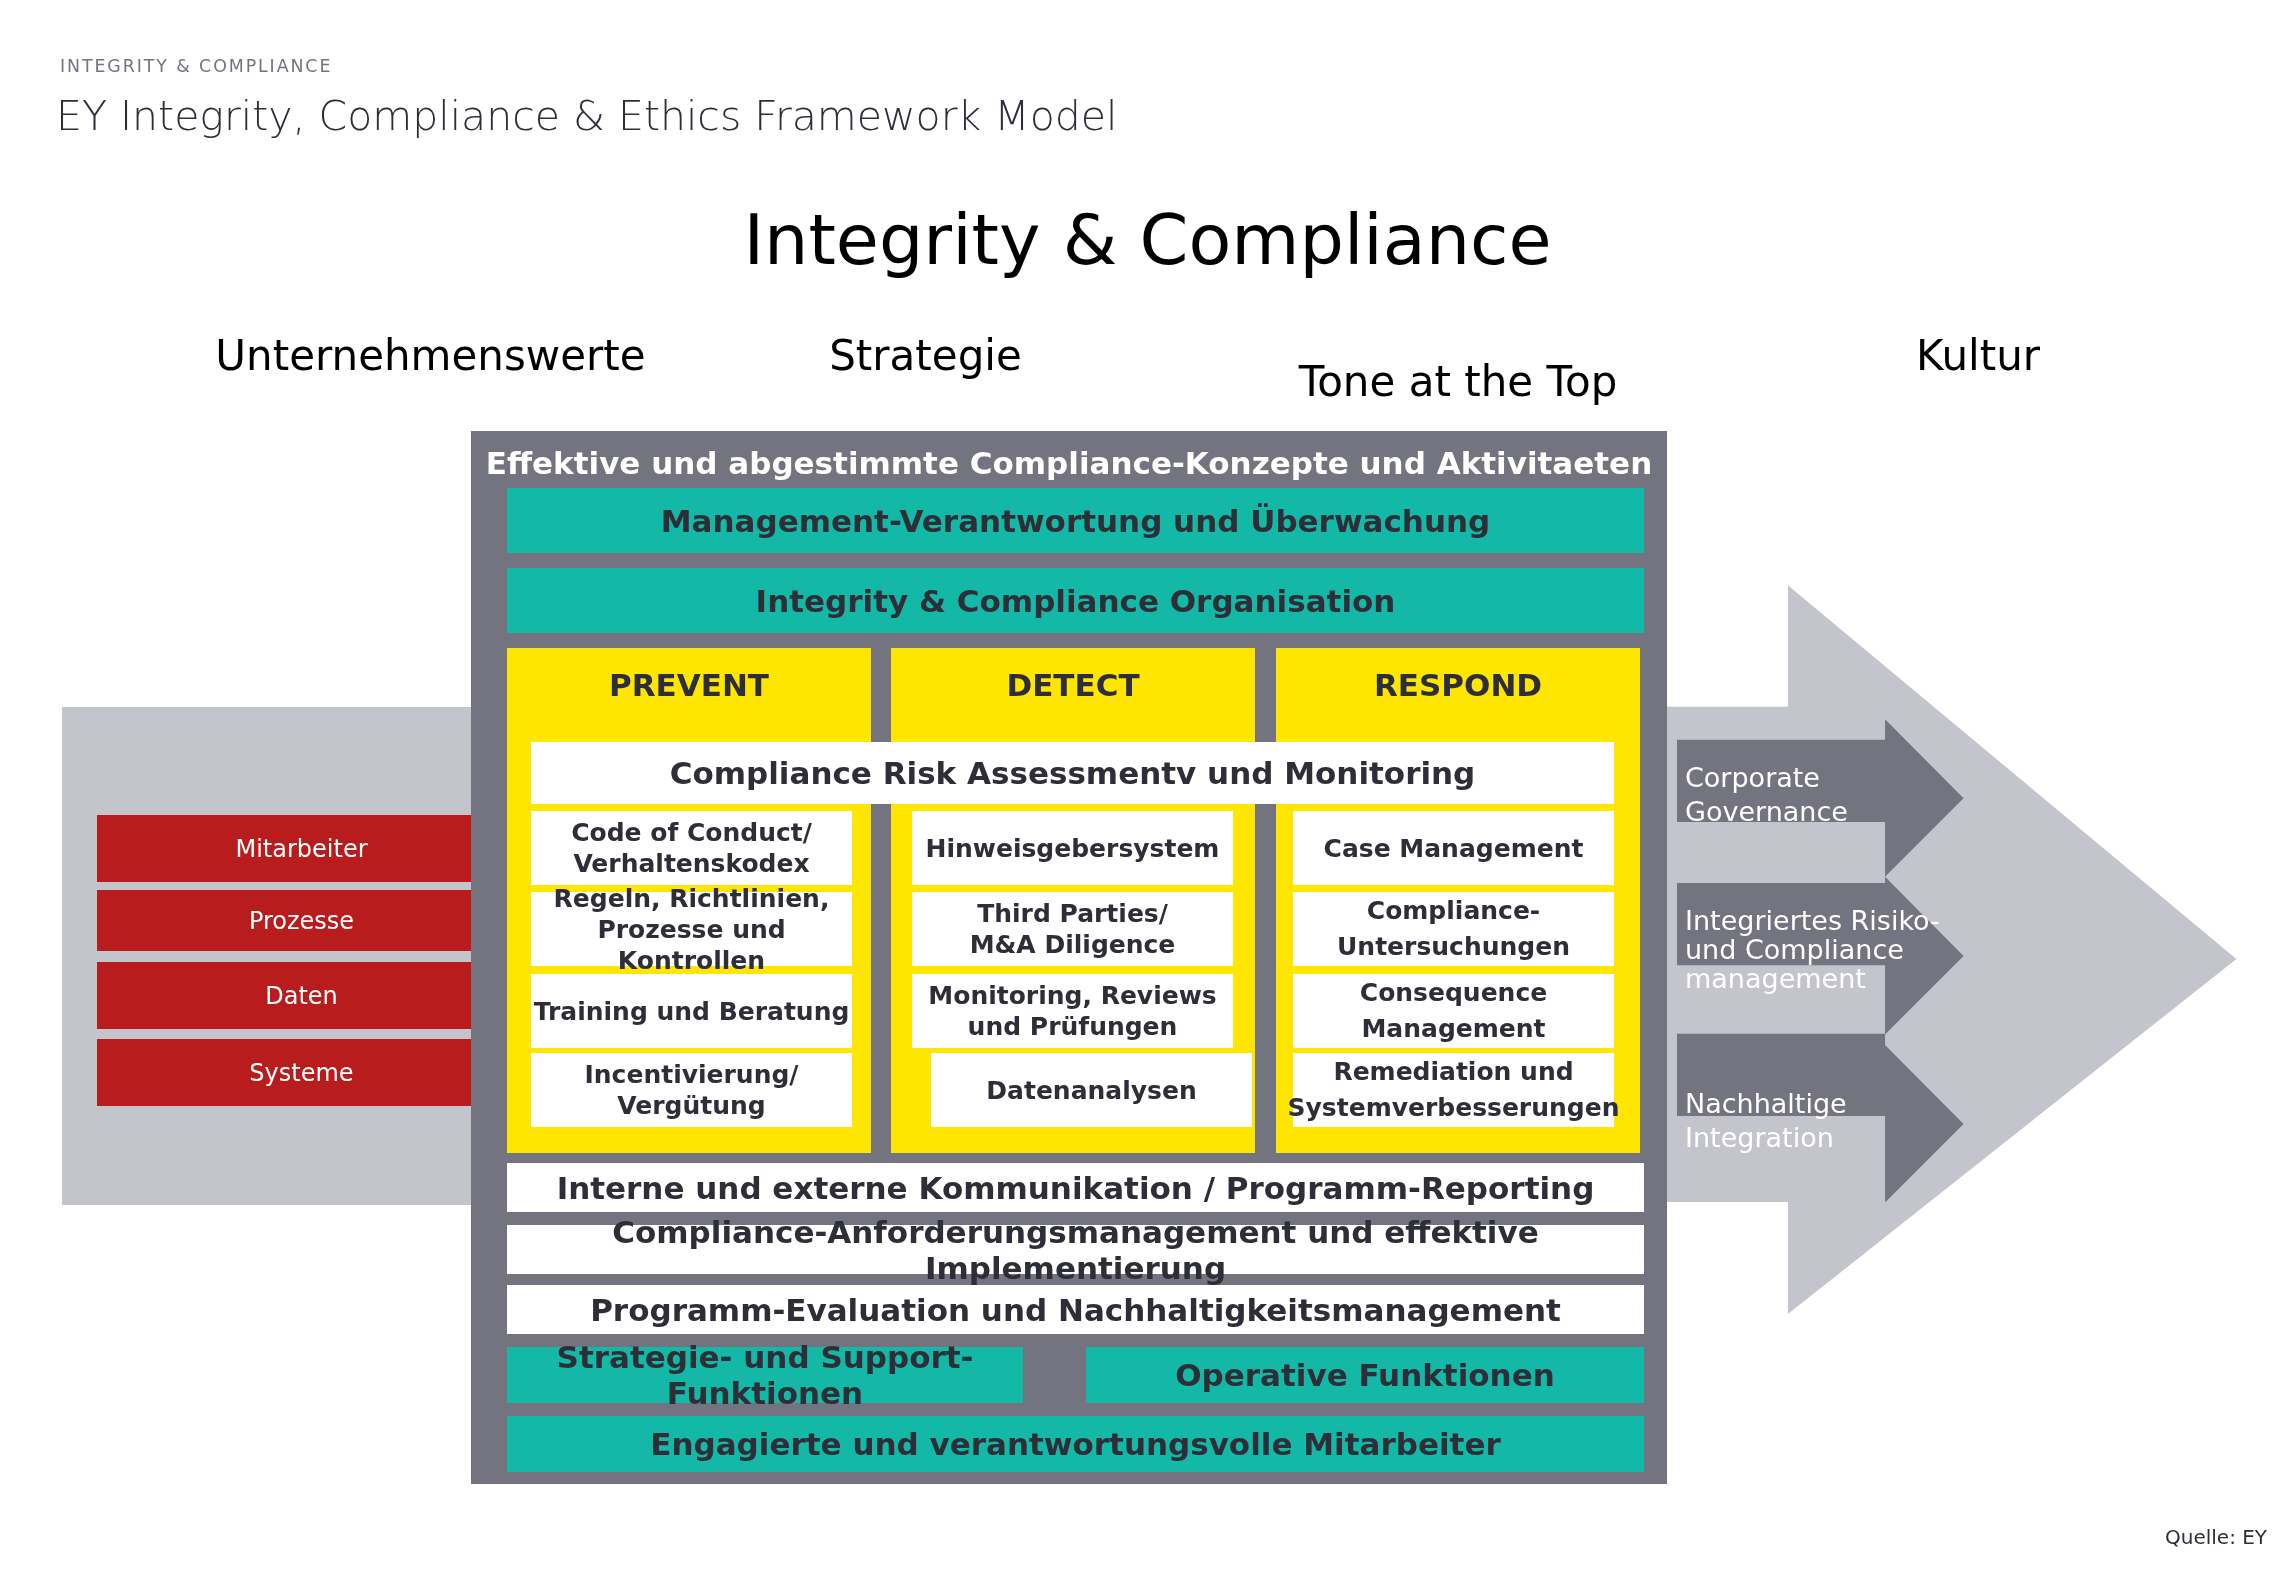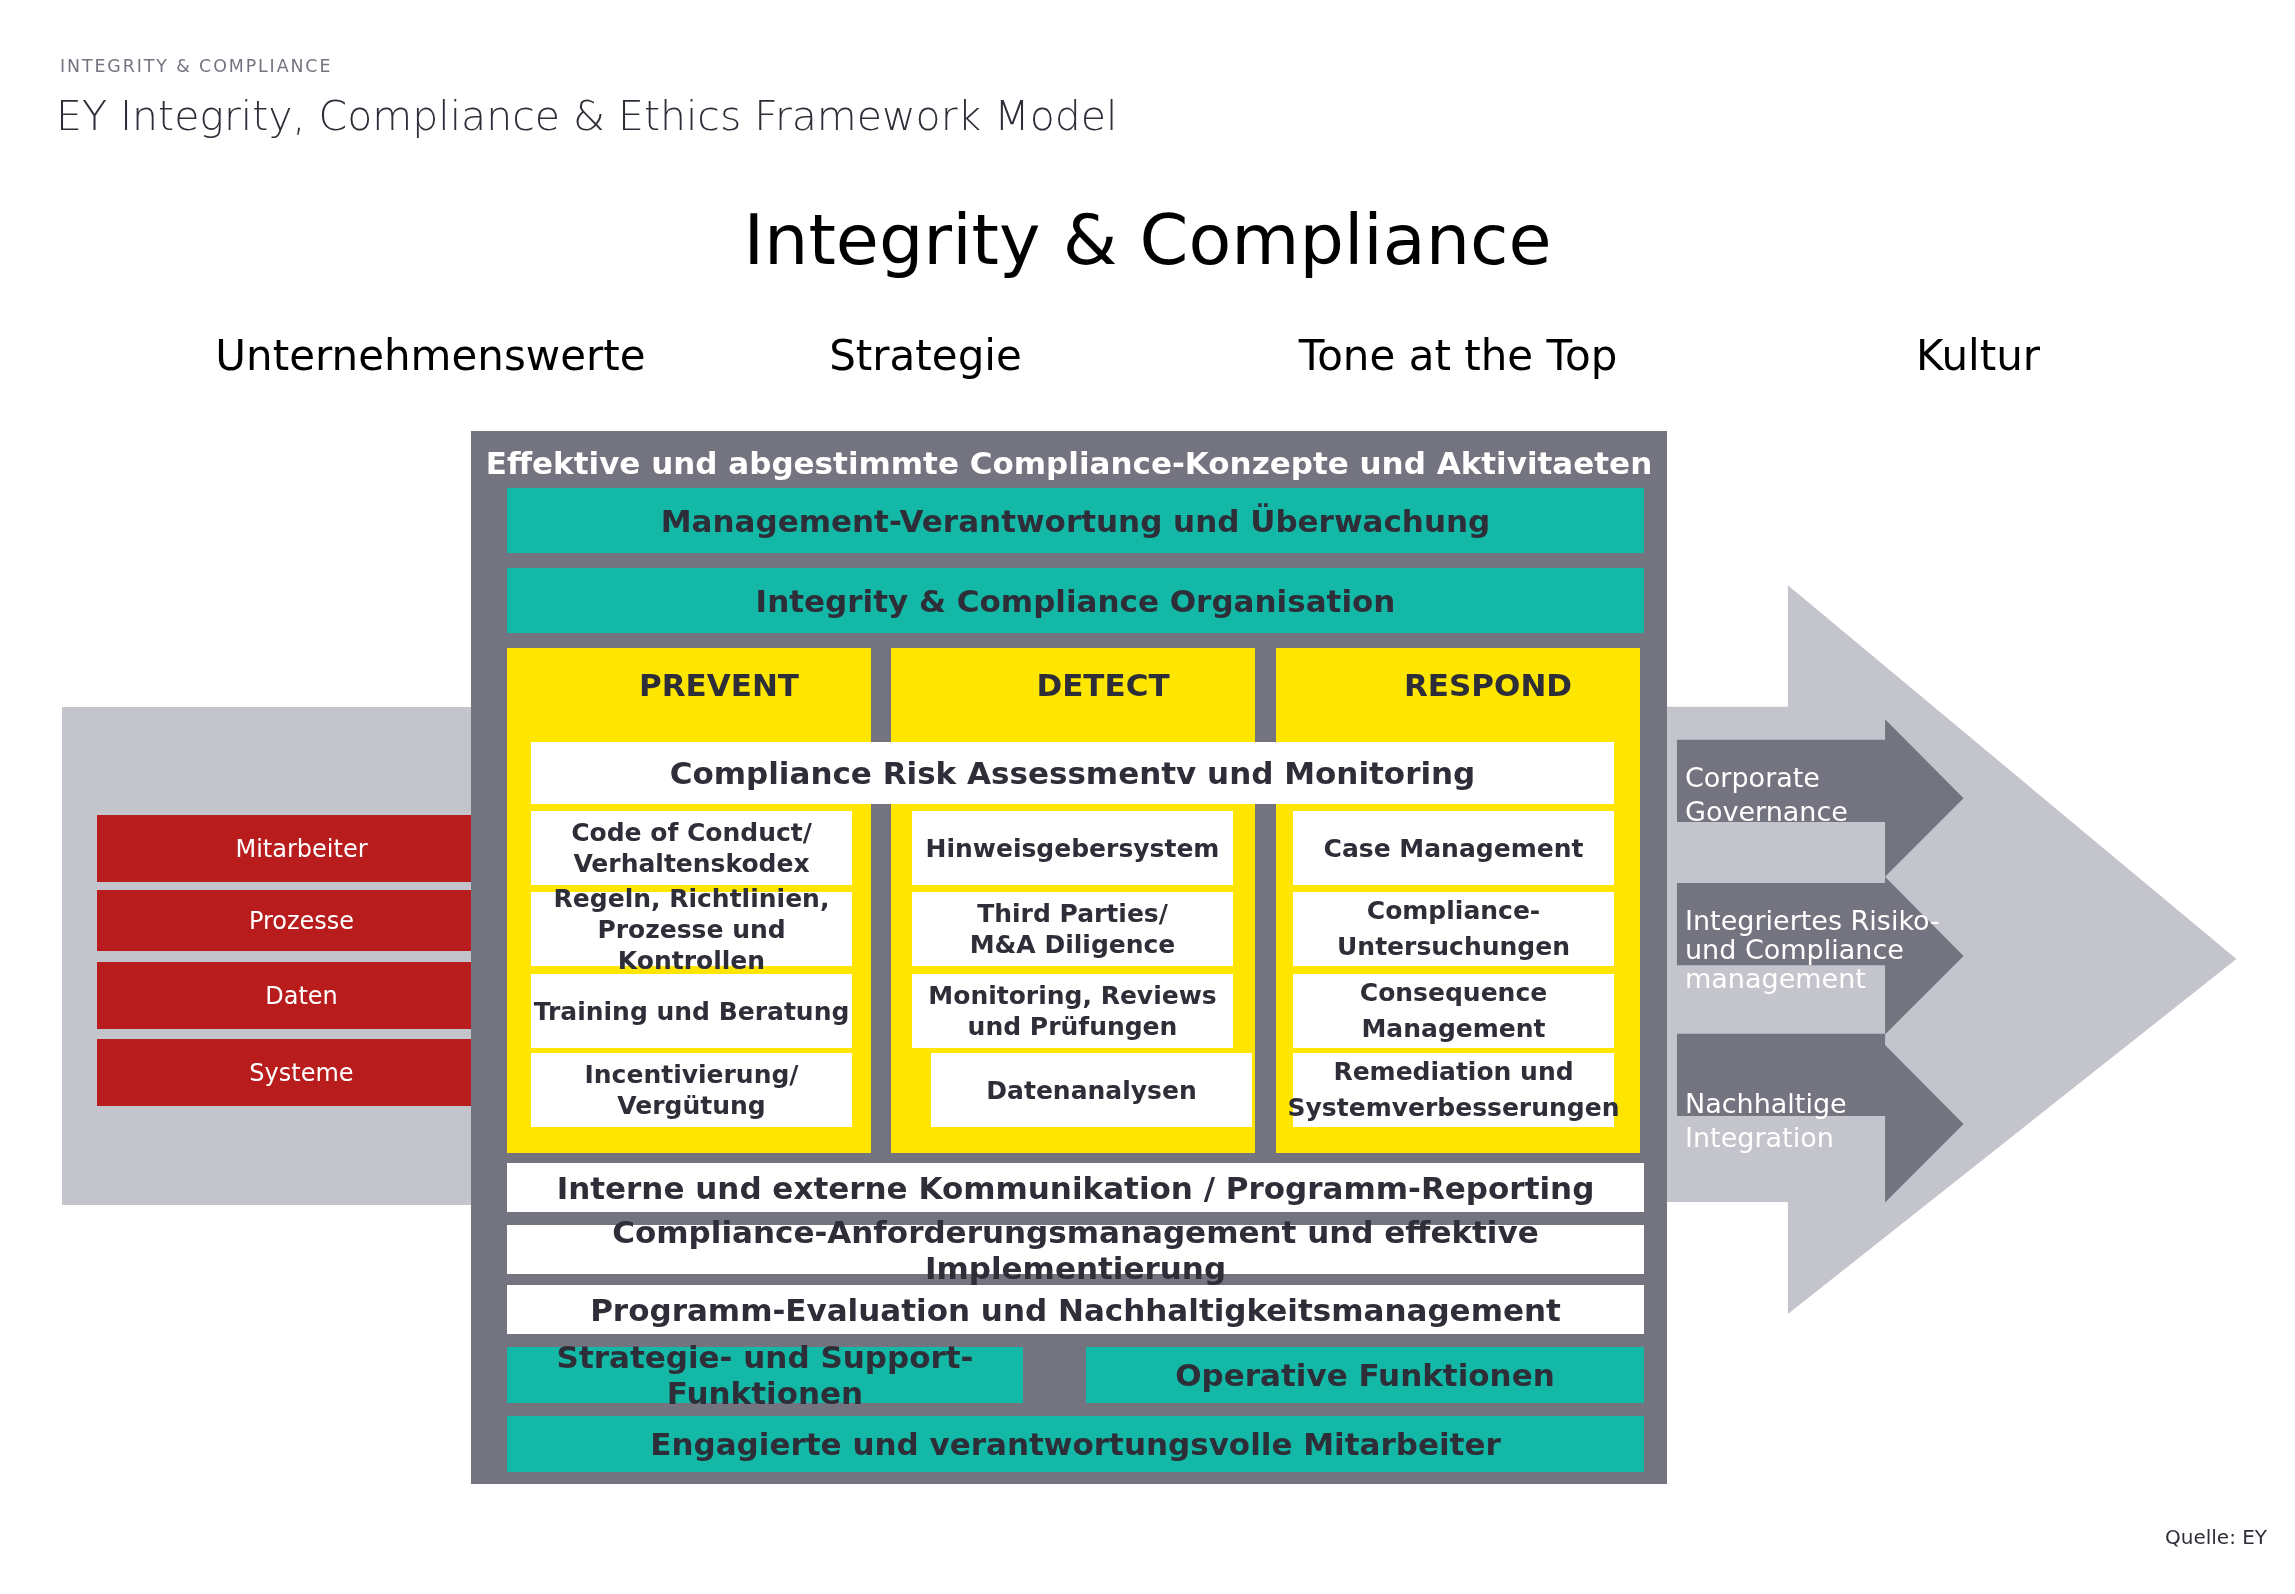--- a/index.html
+++ b/index.html
@@ -24,36 +24,36 @@
   
   .main-box { left:471px; top:431px; width:1196px; height:1053px; background:#747480; }
   .bar { position:absolute; display:flex; align-items:center; justify-content:center;
          text-align:center; font-size:31px; font-weight:bold; color:#2e2e38; }
   .bar.light { background:#14b8a6;justify-content:center; }
   .bar.white { background:#ffffff; }
   .top-label { position:absolute; left:0; width:1196px; top:13.7px; text-align:center;
                color:#fff; font-size:31px; font-weight:bold; }
   .col { position:absolute; background:#ffe600; top:217px; height:505px; width:364px; }
   .col-head { position:absolute; top:18.7px; left:0; width:100%; text-align:center;
-              font-size:31px; font-weight:bold; color:#2e2e38;padding-left:30px; }
+              font-size:31px; font-weight:bold; color:#2e2e38; }
   .cell { position:absolute; background:#fff; width:321px; height:74px; display:flex;
           align-items:center; justify-content:center; text-align:center;
           font-size:25px; line-height:31px; font-weight:bold; color:#2e2e38; }
   .source { left:2165px; top:1525px; font-size:20px; color:#2e2e38; }
 </style>
 </head>
 <body>
 
 <div class="abs kicker">INTEGRITY &amp; COMPLIANCE</div>
 <div class="abs page-title">EY Integrity, Compliance &amp; Ethics Framework Model</div>
 <div class="abs diagram-title">Integrity &amp; Compliance</div>
 
 <div class="abs pillar" style="left:206px; width:449px;">Unternehmenswerte</div>
 <div class="abs pillar" style="left:776px; width:299px;">Strategie</div>
-<div class="abs pillar" style="left:1271px; width:374px;">Tone at the Top</div>
+<div class="abs pillar" style="left:1271px; width:374px;margin-top:26px;">Tone at the Top</div>
 <div class="abs pillar" style="left:1869px; width:218px;">Kultur</div>
 
 <div class="abs left-band"></div>
 <div class="abs left-row" style="top:815px; height:67px;">
     <span>Mitarbeiter</span>
   </div>
 <div class="abs left-row" style="top:890px; height:61px;">
     <span>Prozesse</span>
   </div>
 <div class="abs left-row" style="top:962px; height:67px;">

